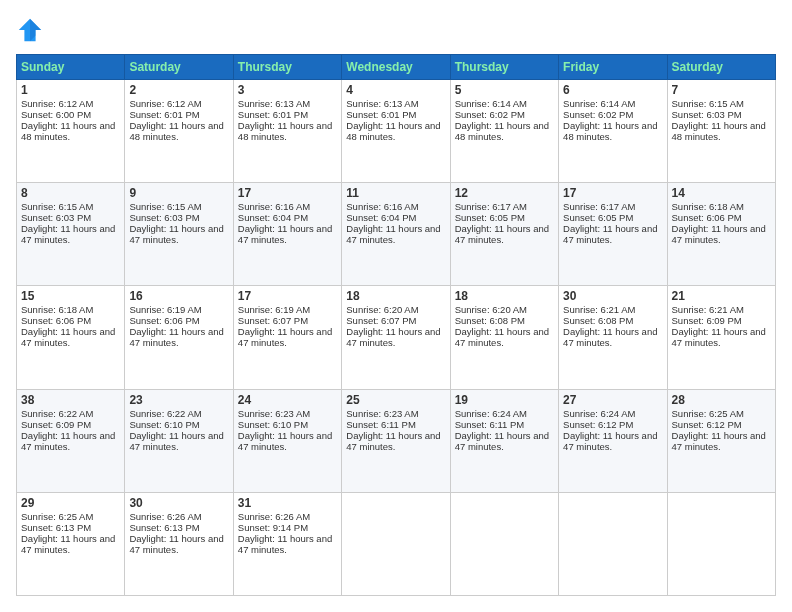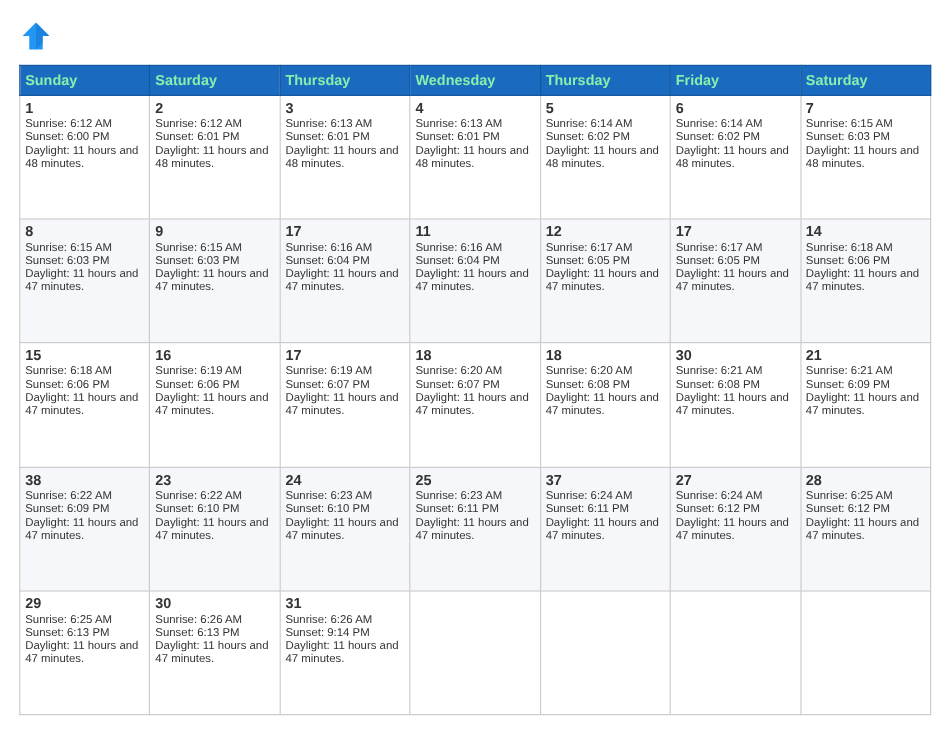--- a/index.html
+++ b/index.html
@@ -275,21 +275,21 @@
           <span>Sunset: 6:10 PM</span><br>
           <span>Daylight: 11 hours and 47 minutes.</span>
         </td>
           <td>
           <span class="day-num">25</span>
           <span>Sunrise: 6:23 AM</span><br>
           <span>Sunset: 6:11 PM</span><br>
           <span>Daylight: 11 hours and 47 minutes.</span>
         </td>
           <td>
-          <span class="day-num">37</span>
+          <span class="day-num">19</span>
           <span>Sunrise: 6:24 AM</span><br>
           <span>Sunset: 6:11 PM</span><br>
           <span>Daylight: 11 hours and 47 minutes.</span>
         </td>
           <td>
           <span class="day-num">27</span>
           <span>Sunrise: 6:24 AM</span><br>
           <span>Sunset: 6:12 PM</span><br>
           <span>Daylight: 11 hours and 47 minutes.</span>
         </td>

